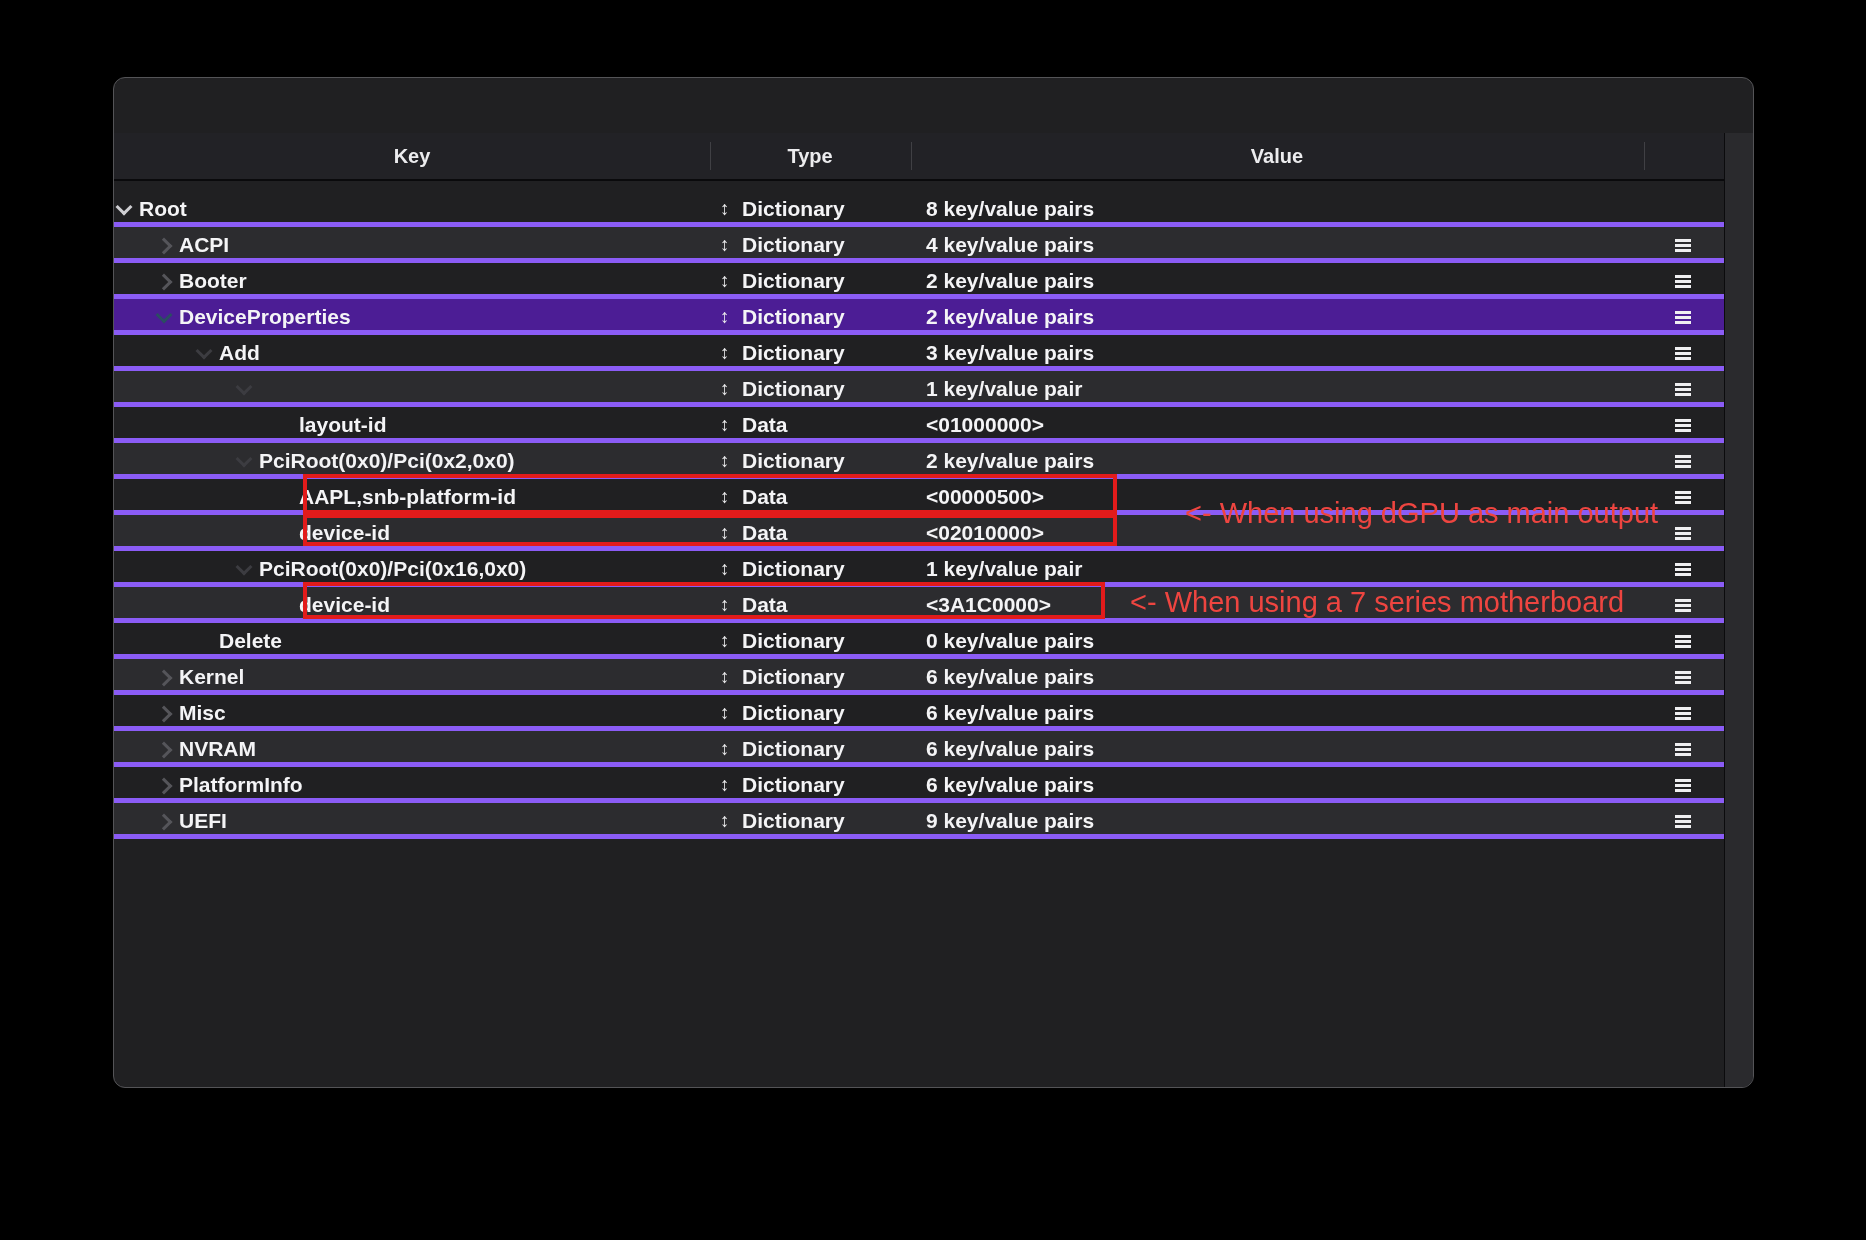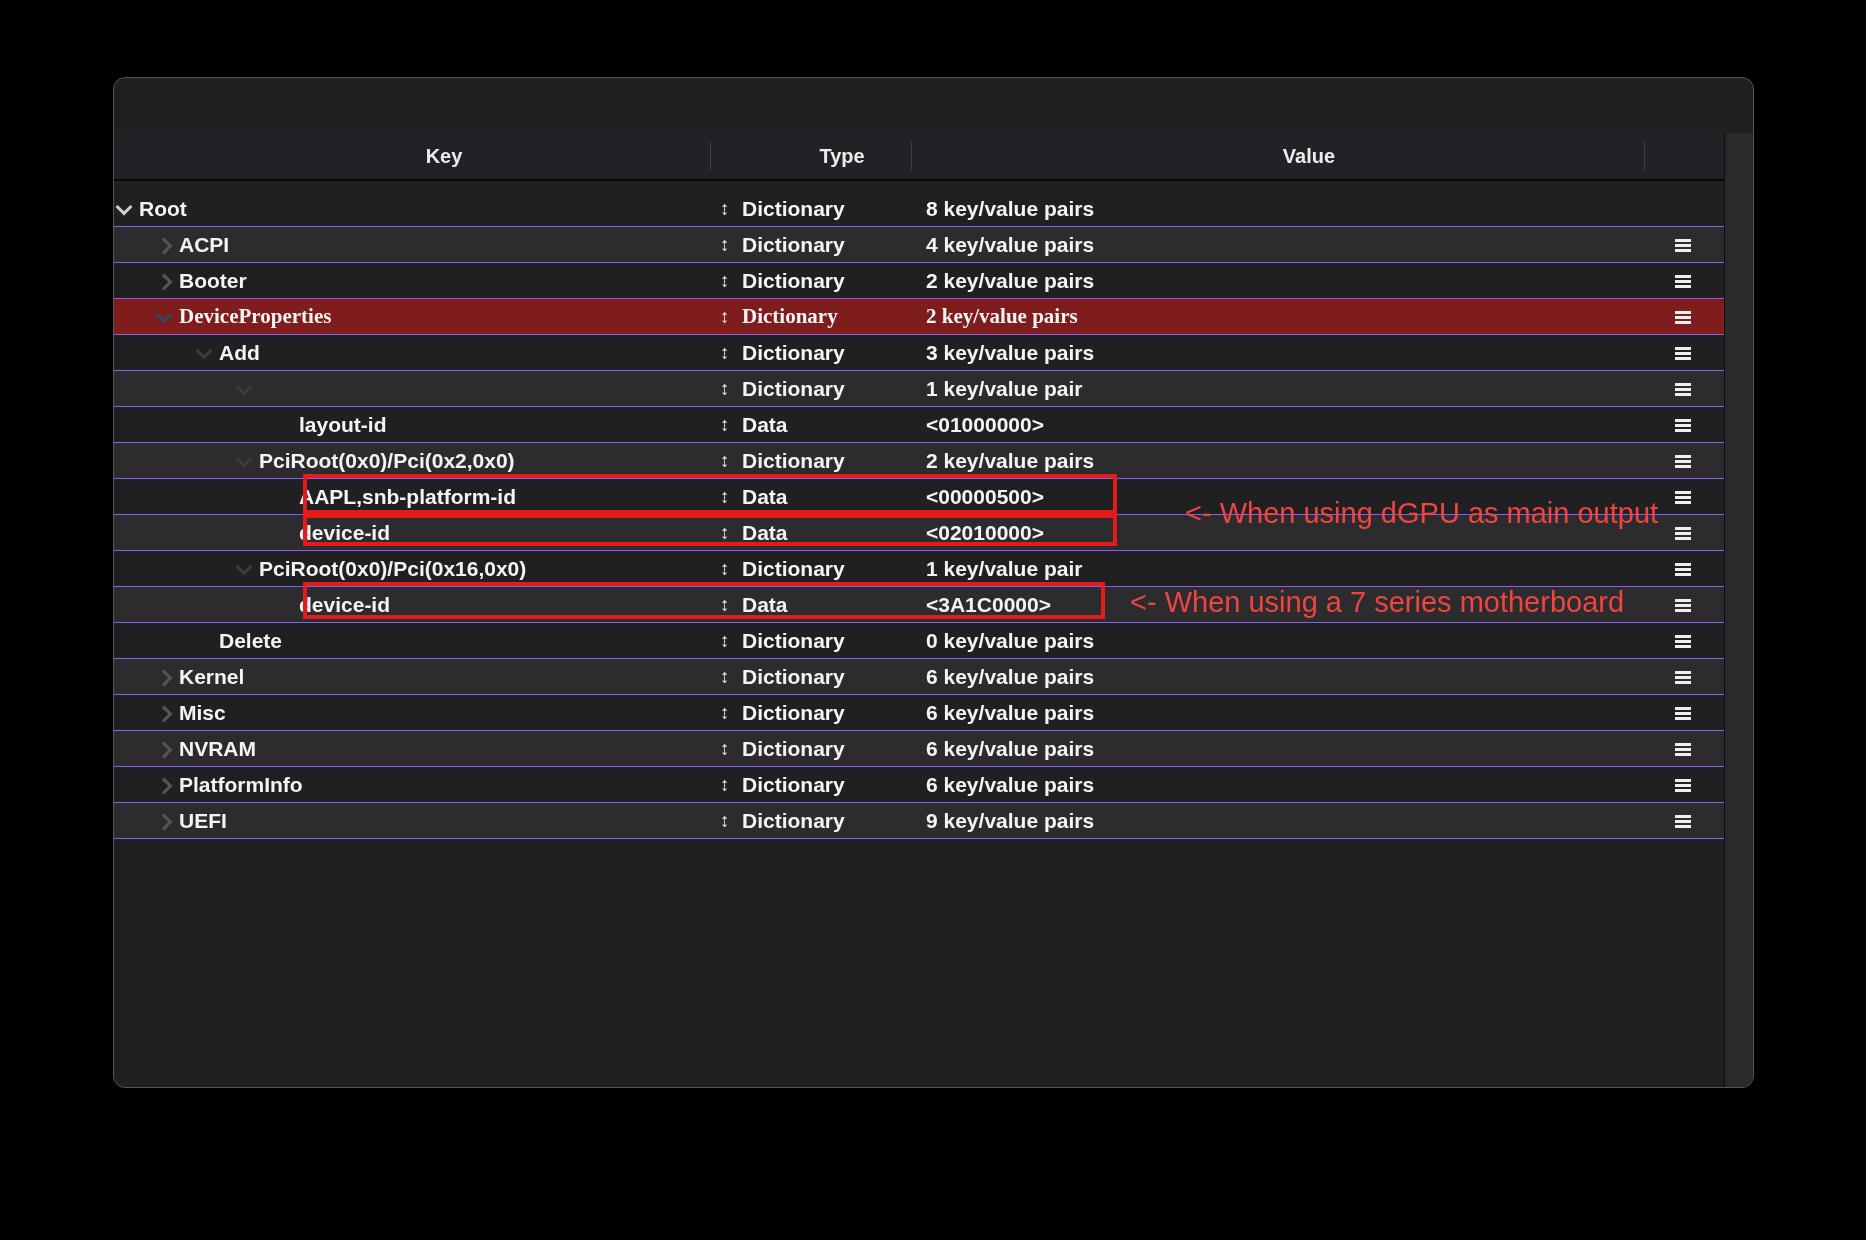--- a/index.html
+++ b/index.html
@@ -14,29 +14,29 @@
   .title{color:#b2b2b6;font-size:21px;font-weight:700;letter-spacing:.2px;}
   .traffic{position:absolute;left:15px;top:0;height:55px;display:flex;align-items:center;gap:20px;}
   .tl{width:22px;height:22px;border-radius:50%;display:inline-block;}
   .tl.red{background:#f5605a;}
   .tl.yellow{background:#f5b73d;}
   .tl.green{background:#33c748;}
   
   .header{position:absolute;left:0;top:55px;width:1610px;height:46px;background:#222226;
           border-bottom:2px solid #0a0a0c;}
   .h-label{position:absolute;top:0;height:46px;line-height:46px;color:#ececee;
-           font-size:20px;font-weight:700;text-align:center;transform:translateX(-50%);margin-left:32px;}
+           font-size:20px;font-weight:700;text-align:center;transform:translateX(-50%);}
   .h-div{position:absolute;top:9px;width:1px;height:28px;background:#404044;}
   
   .rows{position:absolute;left:0;top:103px;width:1610px;padding-top:10px;}
   .row{position:relative;width:100%;height:36px;box-sizing:border-box;
-       border-bottom:1px solid #8b5cf6;}
+       border-bottom:5px solid #8b5cf6;}
   .row.dark{background:#202022;}
   .row.light{background:#2c2c2f;}
-  .row.selected{background:#7f1d1d;font-family:Liberation Serif, serif;}
+  .row.selected{background:#4c1d95;}
   .cell{position:absolute;top:0;height:35px;line-height:35px;color:#f4f4f6;
         font-size:21px;font-weight:600;white-space:nowrap;}
   .chev{position:absolute;width:9px;height:9px;border-style:solid;
         border-width:3px 3px 0 0;border-color:#4d4d52;}
   .chev.collapsed{transform:rotate(45deg);top:13px;}
   .chev.expanded{transform:rotate(135deg);top:10px;}
   .updown{position:absolute;left:606px;top:0;height:35px;line-height:35px;
           color:#e9e9eb;font-size:19px;font-weight:400;}
   .burger{position:absolute;left:1561px;top:12px;width:16px;height:2.5px;background:#efeff1;
           box-shadow:0 5px 0 #efeff1,0 10px 0 #efeff1;}

